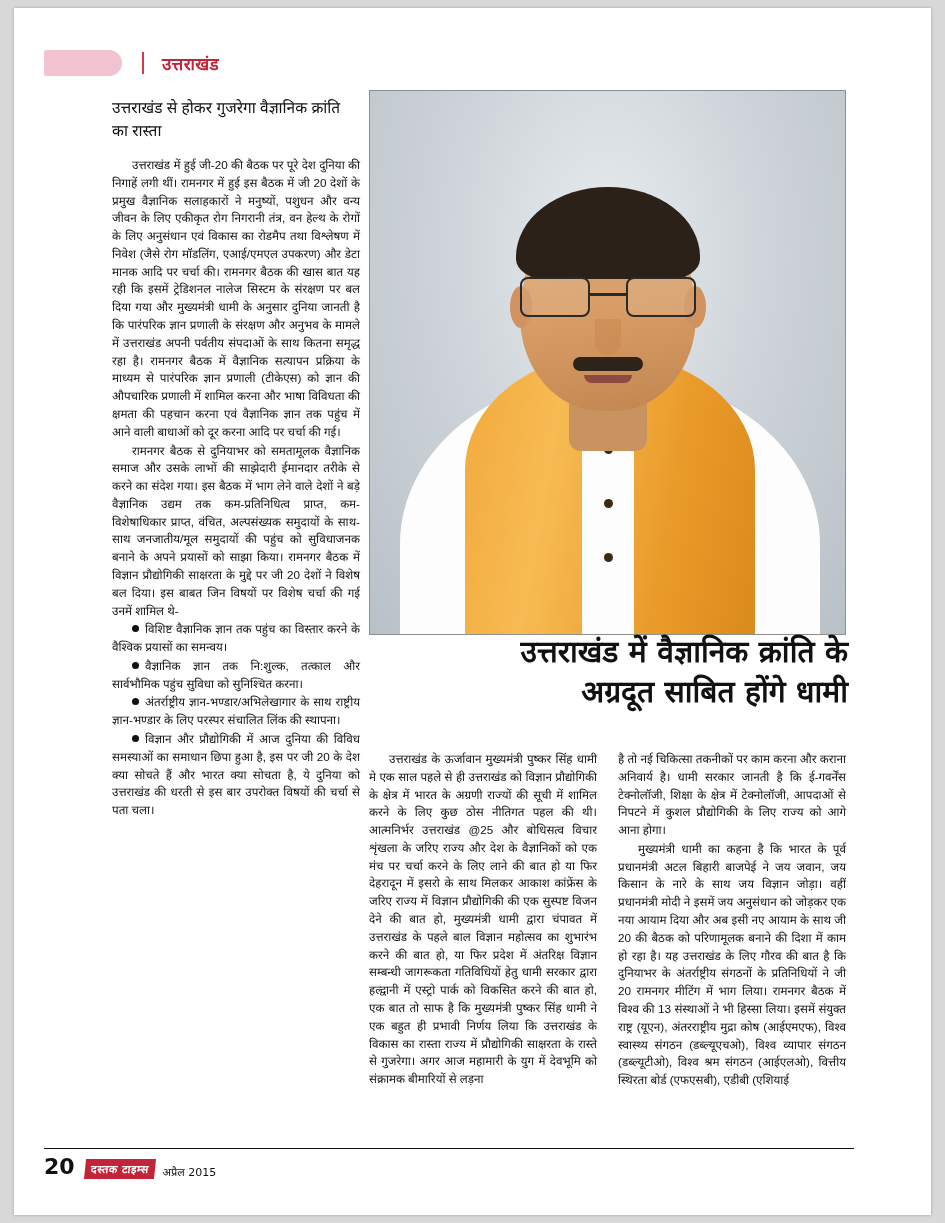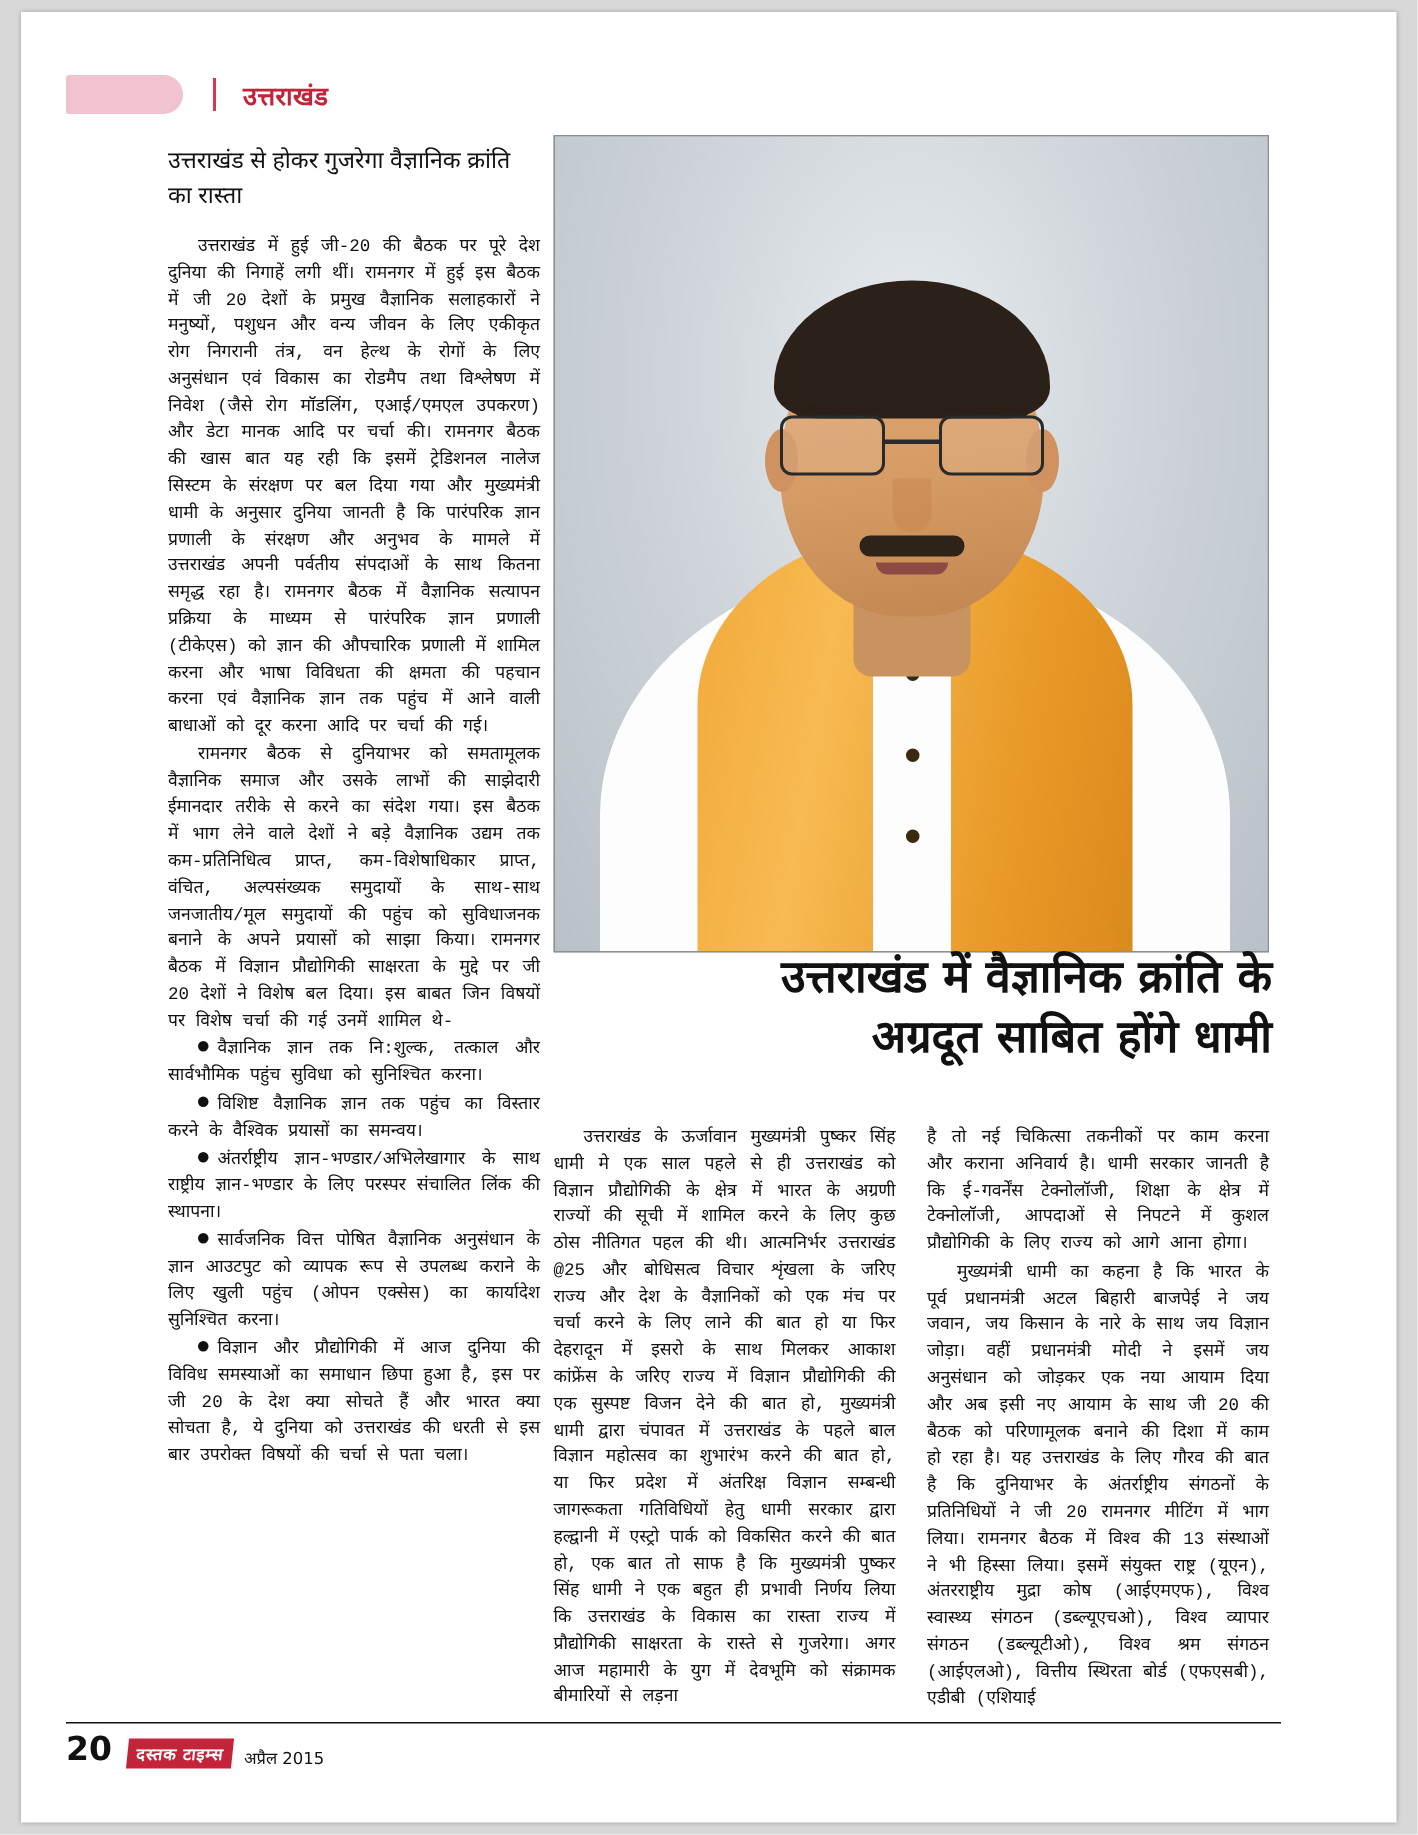--- a/index.html
+++ b/index.html
@@ -48,21 +48,21 @@
     font-family: "DejaVu Sans", sans-serif;
     font-size: 17px;
     font-weight: bold;
     color: #c4243a;
     letter-spacing: 0.3px;
   }
 
   
   .col {
     position: absolute;
-    font-family: Liberation Mono, monospace;
+    font-family: Liberation Sans, sans-serif;
     color: #111;
   }
   .headline-top {
     position: absolute;
     left: 98px;
     top: 88px;
     width: 248px;
     font-family: Liberation Sans, sans-serif;
     font-size: 15.5px;
     line-height: 1.5;
@@ -341,24 +341,23 @@
     <div class="hdr-divider"></div>
     <div class="hdr-section">उत्तराखंड</div>
   </div>
 
   <div class="headline-top">उत्तराखंड से होकर गुजरेगा वैज्ञानिक क्रांति का रास्ता</div>
 
   <div class="col col-left">
     <p class="indent">उत्तराखंड में हुई जी-20 की बैठक पर पूरे देश दुनिया की निगाहें लगी थीं। रामनगर में हुई इस बैठक में जी 20 देशों के प्रमुख वैज्ञानिक सलाहकारों ने मनुष्यों, पशुधन और वन्य जीवन के लिए एकीकृत रोग निगरानी तंत्र, वन हेल्थ के रोगों के लिए अनुसंधान एवं विकास का रोडमैप तथा विश्लेषण में निवेश (जैसे रोग मॉडलिंग, एआई/एमएल उपकरण) और डेटा मानक आदि पर चर्चा की। रामनगर बैठक की खास बात यह रही कि इसमें ट्रेडिशनल नालेज सिस्टम के संरक्षण पर बल दिया गया और मुख्यमंत्री धामी के अनुसार दुनिया जानती है कि पारंपरिक ज्ञान प्रणाली के संरक्षण और अनुभव के मामले में उत्तराखंड अपनी पर्वतीय संपदाओं के साथ कितना समृद्ध रहा है। रामनगर बैठक में वैज्ञानिक सत्यापन प्रक्रिया के माध्यम से पारंपरिक ज्ञान प्रणाली (टीकेएस) को ज्ञान की औपचारिक प्रणाली में शामिल करना और भाषा विविधता की क्षमता की पहचान करना एवं वैज्ञानिक ज्ञान तक पहुंच में आने वाली बाधाओं को दूर करना आदि पर चर्चा की गई।</p>
     <p class="indent">रामनगर बैठक से दुनियाभर को समतामूलक वैज्ञानिक समाज और उसके लाभों की साझेदारी ईमानदार तरीके से करने का संदेश गया। इस बैठक में भाग लेने वाले देशों ने बड़े वैज्ञानिक उद्यम तक कम-प्रतिनिधित्व प्राप्त, कम-विशेषाधिकार प्राप्त, वंचित, अल्पसंख्यक समुदायों के साथ-साथ जनजातीय/मूल समुदायों की पहुंच को सुविधाजनक बनाने के अपने प्रयासों को साझा किया। रामनगर बैठक में विज्ञान प्रौद्योगिकी साक्षरता के मुद्दे पर जी 20 देशों ने विशेष बल दिया। इस बाबत जिन विषयों पर विशेष चर्चा की गई उनमें शामिल थे-</p>
 
+    <p class="bullet-p"><span class="dot"></span><span>विशिष्ट वैज्ञानिक ज्ञान तक पहुंच का विस्तार करने के वैश्विक प्रयासों का समन्वय।</span></p>
     <p class="bullet-p"><span class="dot"></span><span>वैज्ञानिक ज्ञान तक नि:शुल्क, तत्काल और सार्वभौमिक पहुंच सुविधा को सुनिश्चित करना।</span></p>
-    <p class="bullet-p"><span class="dot"></span><span>विशिष्ट वैज्ञानिक ज्ञान तक पहुंच का विस्तार करने के वैश्विक प्रयासों का समन्वय।</span></p>
     <p class="bullet-p"><span class="dot"></span><span>अंतर्राष्ट्रीय ज्ञान-भण्डार/अभिलेखागार के साथ राष्ट्रीय ज्ञान-भण्डार के लिए परस्पर संचालित लिंक की स्थापना।</span></p>
-    <p class="bullet-p"><span class="dot"></span><span>सार्वजनिक वित्त पोषित वैज्ञानिक अनुसंधान के ज्ञान आउटपुट को व्यापक रूप से उपलब्ध कराने के लिए खुली पहुंच (ओपन एक्सेस) का कार्यादेश सुनिश्चित करना।</span></p>
     <p class="bullet-p"><span class="dot"></span><span>विज्ञान और प्रौद्योगिकी में आज दुनिया की विविध समस्याओं का समाधान छिपा हुआ है, इस पर जी 20 के देश क्या सोचते हैं और भारत क्या सोचता है, ये दुनिया को उत्तराखंड की धरती से इस बार उपरोक्त विषयों की चर्चा से पता चला।</span></p>
   </div>
 
   <div class="photo-wrap">
     <div class="photo-bg"></div>
     <div class="shirt"></div>
     <div class="vest"></div>
     <div class="vest-split"></div>
     <div class="btn-dot" style="bottom:180px"></div>
     <div class="btn-dot" style="bottom:126px"></div>

